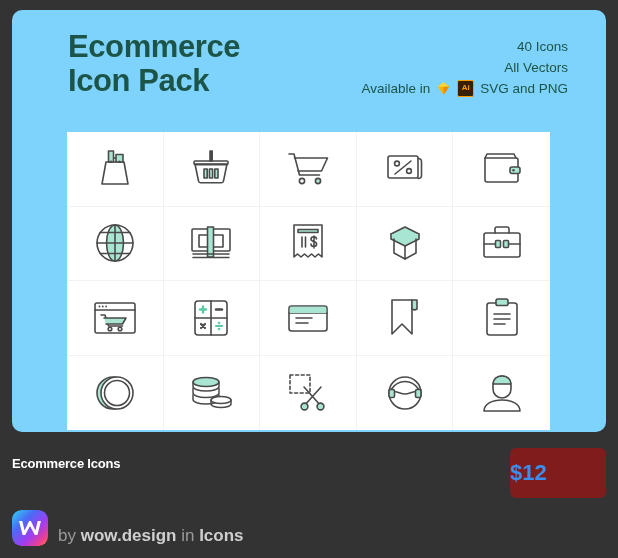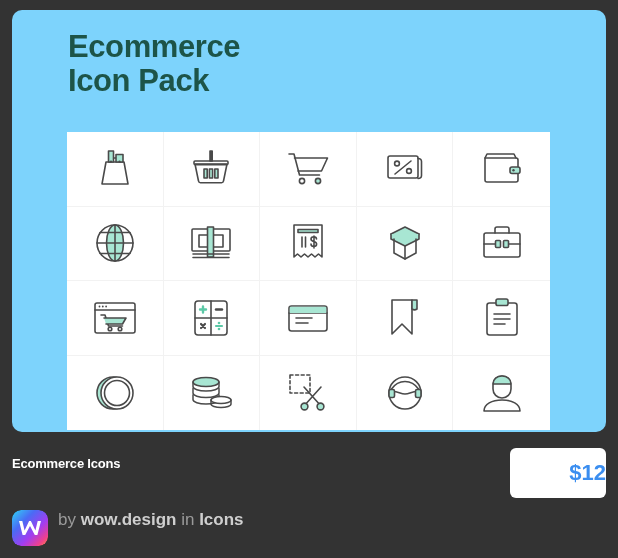--- a/index.html
+++ b/index.html
@@ -50,46 +50,62 @@
   .cell svg{display:block;}
 
   
   .footer{position:absolute;left:0;top:436px;width:618px;height:122px;}
   .prod-title{
     position:absolute;left:12px;top:20px;
     color:#ffffff;font-size:13px;font-weight:bold;letter-spacing:-0.2px;
   }
   .price-badge{
     position:absolute;right:12px;top:12px;
-    width:96px;height:50px;background:#ffffff;border-radius:6px;
-    display:flex;align-items:center;justify-content:flex-end;
+    width:96px;height:50px;background:#7f1d1d;border-radius:6px;
+    display:flex;align-items:center;justify-content:flex-start;
   }
   .price-badge span{color:#3b8ef0;font-size:22px;font-weight:bold;}
   .byline{
     position:absolute;left:12px;top:74px;
-    display:flex;align-items:flex-start;gap:10px;
+    display:flex;align-items:flex-end;gap:10px;
   }
   .wow-logo{
     width:36px;height:36px;border-radius:9px;overflow:hidden;flex:none;
     position:relative;
   }
   .by-text{color:#9a9a9a;font-size:17px;}
   .by-text b{color:#cfcfcf;font-weight:bold;}
 </style>
 </head>
 <body>
 
 <div class="page">
 
   <div class="preview-card">
 
     <div class="hero">
       <div class="hero-title">Ecommerce
 Icon Pack</div>
 
+      <div class="hero-meta">
+        <span class="ln">40 Icons</span>
+        <span class="ln">All Vectors</span>
+        <span class="avail-line">
+          <span>Available in</span>
+          <span class="sketch-ico">
+            <svg width="15" height="15" viewBox="0 0 24 24">
+              <polygon points="12,2 21,9 12,22 3,9" fill="#f7b500"></polygon>
+              <polygon points="12,2 21,9 12,9 3,9" fill="#fdd835"></polygon>
+              <polygon points="12,9 21,9 12,22" fill="#ef8b00"></polygon>
+            </svg>
+          </span>
+          <span class="ai-ico">Ai</span>
+          <span>SVG and PNG</span>
+        </span>
+      </div>
     </div>
 
     <div class="grid-panel">
 
       <div class="cell">
         <svg width="56" height="56" viewBox="0 0 56 56" fill="none" stroke="#4a4a4a" stroke-width="1.6" stroke-linejoin="round" stroke-linecap="round">
           <path d="M19 21h18l4 22H15z"></path>
           <path d="M23 21v-2a2 2 0 012-2h6a2 2 0 012 2v2"></path>
           <rect x="21.5" y="10" width="5" height="11" fill="#a8e6d3"></rect>
           <rect x="29" y="13.5" width="7" height="7.5" fill="#a8e6d3"></rect>

